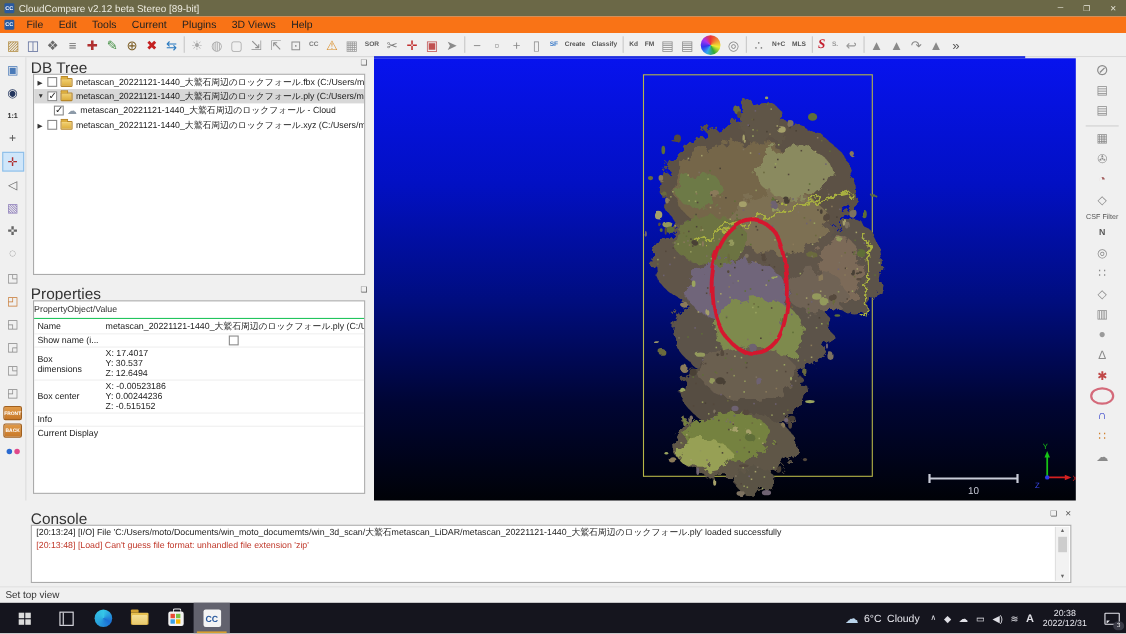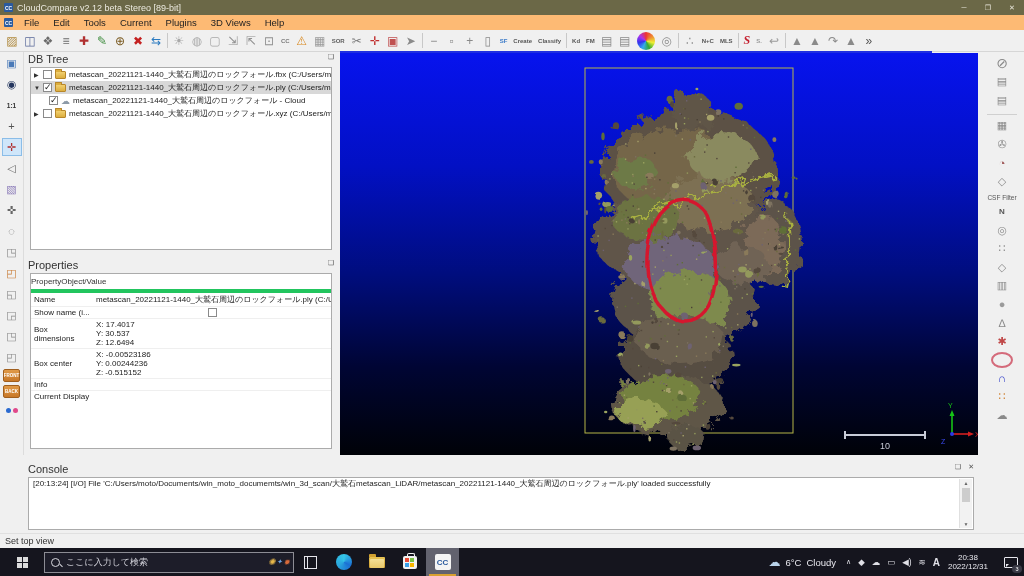--- a/index.html
+++ b/index.html
@@ -7,21 +7,21 @@
        font-family:"Liberation Sans",sans-serif;-webkit-font-smoothing:antialiased}
   .abs{position:absolute}
 
   
   #titlebar{left:0;top:0;width:1024px;height:15px;background:#6b6847;display:flex;align-items:center;color:#eceadf;font-size:9px}
   #titlebar .appico{width:9px;height:9px;background:#2a5a9e;color:#fff;font-size:5px;font-weight:bold;display:flex;align-items:center;justify-content:center;border-radius:1px;margin:0 4px}
   #titlebar .wbtns{margin-left:auto;display:flex}
   #titlebar .wbtn{width:24px;height:15px;display:flex;align-items:center;justify-content:center;font-size:7px;color:#e8e6da}
 
   
-  #menubar{left:0;top:15px;width:1024px;height:15px;background:#fdba74;border-bottom:1px solid #e2e2e2;display:flex;align-items:center;font-size:9.5px;color:#222}
+  #menubar{left:0;top:15px;width:1024px;height:15px;background:#f97316;border-bottom:1px solid #e2e2e2;display:flex;align-items:center;font-size:9.5px;color:#222}
   #menubar .appico2{width:9px;height:9px;background:#2a5a9e;color:#fff;font-size:5px;font-weight:bold;display:flex;align-items:center;justify-content:center;border-radius:1px;margin:0 4px}
   #menubar .mitem{padding:0 7px}
 
   
   #toolbar{left:0;top:30px;width:1024px;height:22px;background:#f0f0f0;border-bottom:1px solid #d6d6d6;display:flex;align-items:center;padding-left:3px;box-sizing:border-box}
   #toolbar .icn{width:18px;height:18px;display:inline-flex;align-items:center;justify-content:center;font-size:12px;flex:none}
   #toolbar .icn.txt{width:auto;padding:0 3px;font-size:6px;font-weight:bold}
   #toolbar .icn.big{font-size:12px;font-style:italic;font-family:"Liberation Serif",serif}
   .tsep{width:1px;height:15px;background:#c8c8c8;margin:0 2px;flex:none}
   .wheel{width:12px;height:12px;border-radius:50%;margin:3px;background:conic-gradient(#e33,#e83,#ee3,#3a3,#3ae,#33e,#a3e,#e33);flex:none}
@@ -39,21 +39,21 @@
   
   #rightrail{left:980px;top:52px;width:44px;height:403px;background:#f0f0f0;display:flex;flex-direction:column;align-items:center;padding-top:3px;box-sizing:border-box}
   #rightrail .icn{width:22px;height:16px;display:flex;align-items:center;justify-content:center;font-size:11px;margin-bottom:2.5px;flex:none}
   #rightrail .icn.big{font-size:14px}
   #rightrail .icn.txt{font-size:8px;font-weight:bold}
   .vsep{width:30px;height:1px;background:#d0d0d0;margin:3px 0;flex:none}
   .rail-label{font-size:6.5px;color:#555;margin:2px 0 3px 0}
   .ell{width:16px;height:9px;border:2px solid #d46a7a;border-radius:50%;box-sizing:border-box}
 
   
-  .panel-h{position:absolute;left:4px;top:1px;font-size:11px;color:#333}
+  .panel-h{position:absolute;left:4px;top:1px;font-size:14px;color:#333}
   .panel-tools{position:absolute;right:4px;top:1px;font-size:7px;color:#555;display:flex;gap:7px}
   .whitebox{position:absolute;background:#fff;border:1px solid #ababab;box-sizing:border-box}
 
   
   #dbpanel{left:24px;top:52px;width:314px;height:204px}
   #treebox{left:6px;top:15px;width:302px;height:183px;overflow:hidden}
   .trow{display:flex;align-items:center;height:13px;font-size:8px;color:#1a1a1a;padding-left:3px;white-space:nowrap}
   .trow.sel{background:#d8d8d8}
   .trow .exp{width:8px;font-size:6px;color:#333;flex:none}
   .cb{width:9px;height:9px;border:1px solid #8a8a8a;background:#fff;flex:none;position:relative;margin:0 3px 0 1px;box-sizing:border-box}
@@ -63,21 +63,21 @@
   .cldico{font-size:9px;color:#8c9aa8;margin-right:3px;flex:none;line-height:8px}
   .tlabel{overflow:hidden;text-overflow:clip;white-space:nowrap}
   .indent{margin-left:14px}
 
   
   #propspanel{left:24px;top:258px;width:314px;height:197px}
   #propbox{left:6px;top:15px;width:302px;height:176px;font-size:8px;color:#222}
   .prow{display:flex;border-bottom:1px solid #efefef;align-items:stretch}
   .prow .pl{width:62px;padding:1px 3px;display:flex;align-items:center;flex:none;box-sizing:border-box}
   .prow .pv{flex:1;padding:1px 3px;overflow:hidden;white-space:nowrap;display:flex;flex-direction:column;justify-content:center}
-  .phead{display:flex;border-bottom:4px solid #22c55e;color:#333;height:15px;align-items:center}
+  .phead{display:flex;border-bottom:1px solid #22c55e;color:#333;height:15px;align-items:center}
   .phead .pl,.phead .pv{display:flex;flex-direction:row;align-items:center}
   .psection{background:linear-gradient(#b6b6b6,#9c9c9c);color:#fff;padding:1px 4px;font-size:8px;height:10px;line-height:9px}
   .pcheck{width:9px;height:9px;border:1px solid #8a8a8a;background:#fff;box-sizing:border-box}
   .combo{flex:1;margin:1px 1px;border:1px solid #a8a8a8;background:linear-gradient(#fdfdfd,#ebebeb);display:flex;justify-content:space-between;align-items:center;padding:0 4px;font-size:8px}
   .combo .chev{font-size:6px;color:#444}
 
   
   #vpline{left:340px;top:51px;width:592px;height:2px;background:#1f2ee0}
   #viewport{left:340px;top:53px;width:638px;height:402px;background:linear-gradient(180deg,#0713ee 0%,#0210c4 28%,#000d7e 55%,#000534 78%,#000207 100%)}
 
@@ -805,20 +805,21 @@
     </div>
 
   <div id="consolepanel" class="abs">
     <span class="panel-h">Console</span>
     <span class="panel-tools">
       <span>❏</span>
       <span>✕</span>
     </span>
     <div id="logbox" class="whitebox">
       <div class="cline">[20:13:24] [I/O] File 'C:/Users/moto/Documents/win_moto_documemts/win_3d_scan/大鷲石metascan_LiDAR/metascan_20221121-1440_大鷲石周辺のロックフォール.ply' loaded successfully</div>
+      <div class="cline err">[20:13:48] [Load] Can't guess file format: unhandled file extension 'zip'</div>
       <div class="sb">
         <span class="up">▲</span>
         <span class="thumb"></span>
         <span class="dn">▼</span>
       </div>
     </div>
   </div>
 
   <div id="statusbar" class="abs">
     <span>Set top view</span>
@@ -826,29 +827,20 @@
 
   <div id="taskbar" class="abs">
     <div class="tb-start">
       <span class="winlogo">
           <i></i>
           <i></i>
           <i></i>
           <i></i>
         </span>
     </div>
-    <div class="tb-search">
-      <span class="mag"></span>
-      <span>ここに入力して検索</span>
-      <span class="fw">
-          <i class="f1">✺</i>
-          <i class="f2">✦</i>
-          <i class="f3">✹</i>
-        </span>
-    </div>
     <div class="tb-btn">
         <span class="tv"></span>
       </div>
     <div class="tb-btn">
         <span class="edge"></span>
       </div>
     <div class="tb-btn">
         <span class="folder-ic"></span>
       </div>
     <div class="tb-btn">

